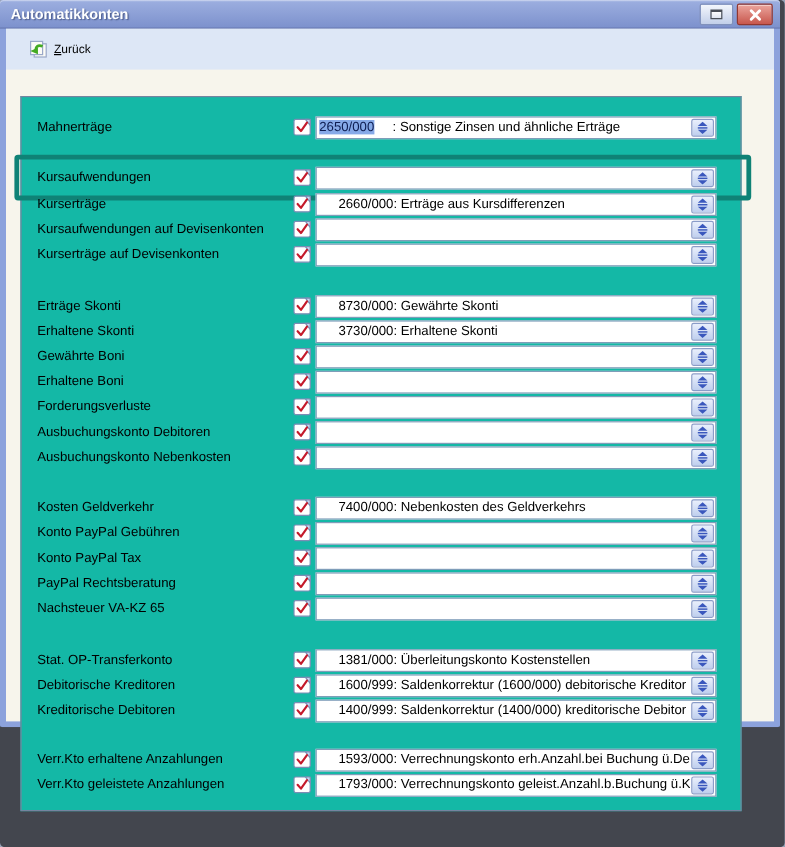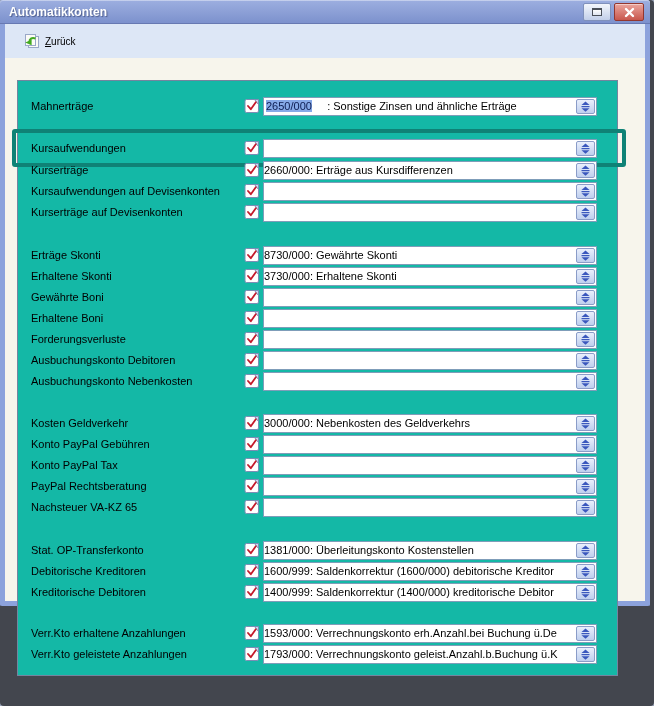--- a/index.html
+++ b/index.html
@@ -32,21 +32,21 @@
   
   .panel{position:absolute;left:12px;top:60px;width:601px;height:596px;
          background:#14b8a6;border:1px solid #75849f;margin-top:20px;}
   .row{position:absolute;left:0;width:100%;height:19px;}
   .row-label{position:absolute;left:13px;top:0;line-height:19px;font-size:11px;color:#000;white-space:nowrap;}
   .chk{position:absolute;left:226px;top:1px;width:16px;height:16px;cursor:default;}
   .combo{position:absolute;left:245px;top:0;width:334px;height:19px;background:#fff;
          border:1px solid #7f9db9;}
   .val{position:absolute;left:0;top:0;bottom:0;right:21px;line-height:17px;font-size:11px;color:#000;
        white-space:pre;overflow:hidden;}
-  .indent{}
+  .indent{padding-left:18px;}
   .edit{padding-left:2px;}
   .sel{background:#86a9e8;color:#0e1d52;}
   .spin{position:absolute;right:1px;top:1px;bottom:1px;width:19px;
         background:linear-gradient(#e9effc,#bfcfee);border:1px solid #8a9cc8;border-radius:2px;
         display:flex;align-items:center;justify-content:center;cursor:default;}
   .highlight-frame{position:absolute;left:-6px;top:48px;width:614px;height:38px;
                    border:4px solid #0f8276;border-radius:3px;pointer-events:none;}
 </style>
 </head>
 <body>
@@ -284,21 +284,21 @@
             </span>
         </div>
       </div>
 
       <div class="row" style="top:333px">
         <span class="row-label">Kosten Geldverkehr</span>
         <svg class="chk" viewBox="0 0 16 16">
             <use href="#icon-chk"></use>
           </svg>
         <div class="combo">
-          <span class="val indent">3000/000: Nebenkosten des Geldverkehrs</span>
+          <span class="val indent">7400/000: Nebenkosten des Geldverkehrs</span>
           <span class="spin">
               <svg width="11" height="11">
                 <use href="#icon-spin"></use>
               </svg>
             </span>
         </div>
       </div>
 
       <div class="row" style="top:354px">
         <span class="row-label">Konto PayPal Gebühren</span>

